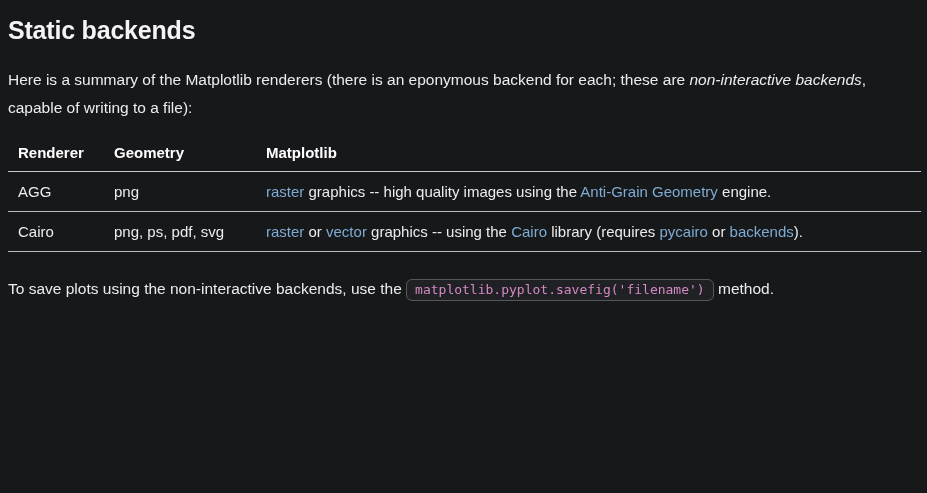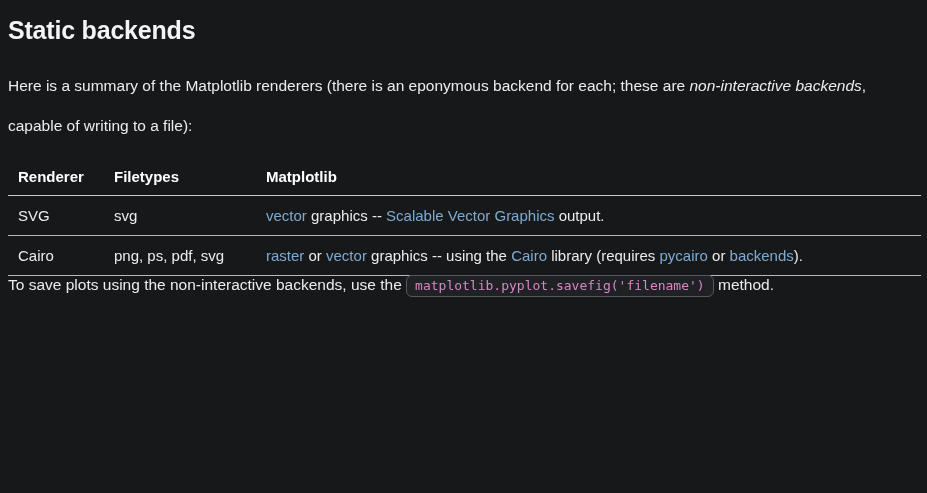--- a/index.html
+++ b/index.html
@@ -16,26 +16,26 @@
     margin-top: 15px;
     font-size: 25px;
     line-height: 30px;
     font-weight: 600;
     color: #f4f4f6;
     letter-spacing: -0.2px;
   }
 
   p.body-text {
     font-size: 15.5px;
-    line-height: 40px;
+    line-height: 28px;
     color: #ebecee;
     max-width: 911px;
   }
   p.intro { margin-top: 21px; }
-  p.outro { line-height: 18px; }
+  p.outro { margin-top: 20px; line-height: 33px; }
 
   em { font-style: italic; }
 
   a.link, span.link {
     color: #7fabd2;
     text-decoration: none;
     cursor: pointer;
   }
 
   code.inline-code {
@@ -83,29 +83,29 @@
 
   <table class="backends-table">
     <colgroup>
       <col class="col-renderer">
       <col class="col-filetypes">
       <col>
     </colgroup>
     <thead>
       <tr id="table-head-row">
           <th>Renderer</th>
-          <th>Filetypes</th>
+          <th>Geometry</th>
           <th>Matplotlib</th>
         </tr>
     </thead>
     <tbody id="table-body">
         <tr>
-          <td>SVG</td>
-          <td>svg</td>
-          <td><a class="link">vector</a><span> graphics -- </span><a class="link">Scalable Vector Graphics</a><span> output.</span></td>
+          <td>AGG</td>
+          <td>png</td>
+          <td><a class="link">raster</a><span> graphics -- high quality images using the </span><a class="link">Anti-Grain Geometry</a><span> engine.</span></td>
         </tr>
         <tr>
           <td>Cairo</td>
           <td>png, ps, pdf, svg</td>
           <td><a class="link">raster</a><span> or </span><a class="link">vector</a><span> graphics -- using the </span><a class="link">Cairo</a><span> library (requires </span><a class="link">pycairo</a><span> or </span><a class="link">backends</a><span>).</span></td>
         </tr>
       </tbody>
   </table>
 
   <p class="body-text outro"><span>To save plots using the non-interactive backends, use the </span><code class="inline-code">matplotlib.pyplot.savefig('filename')</code><span> method.</span></p>

